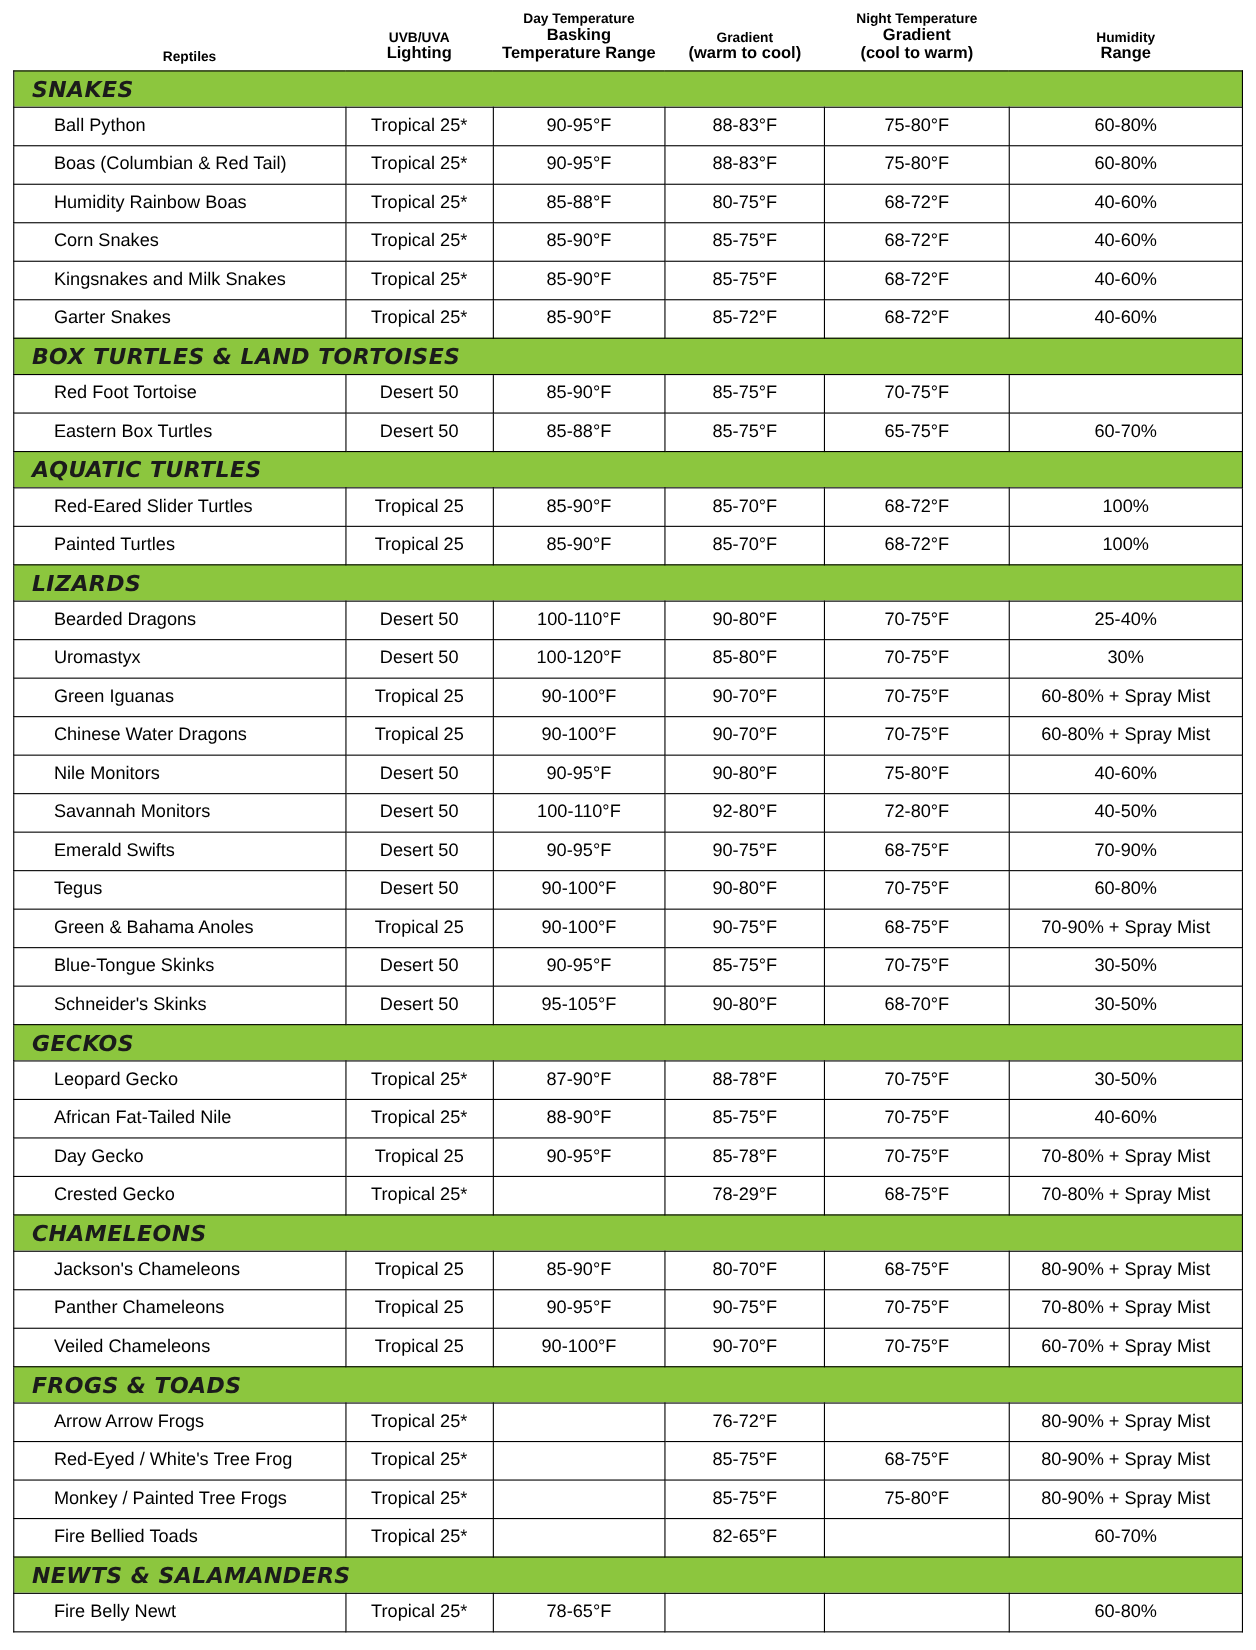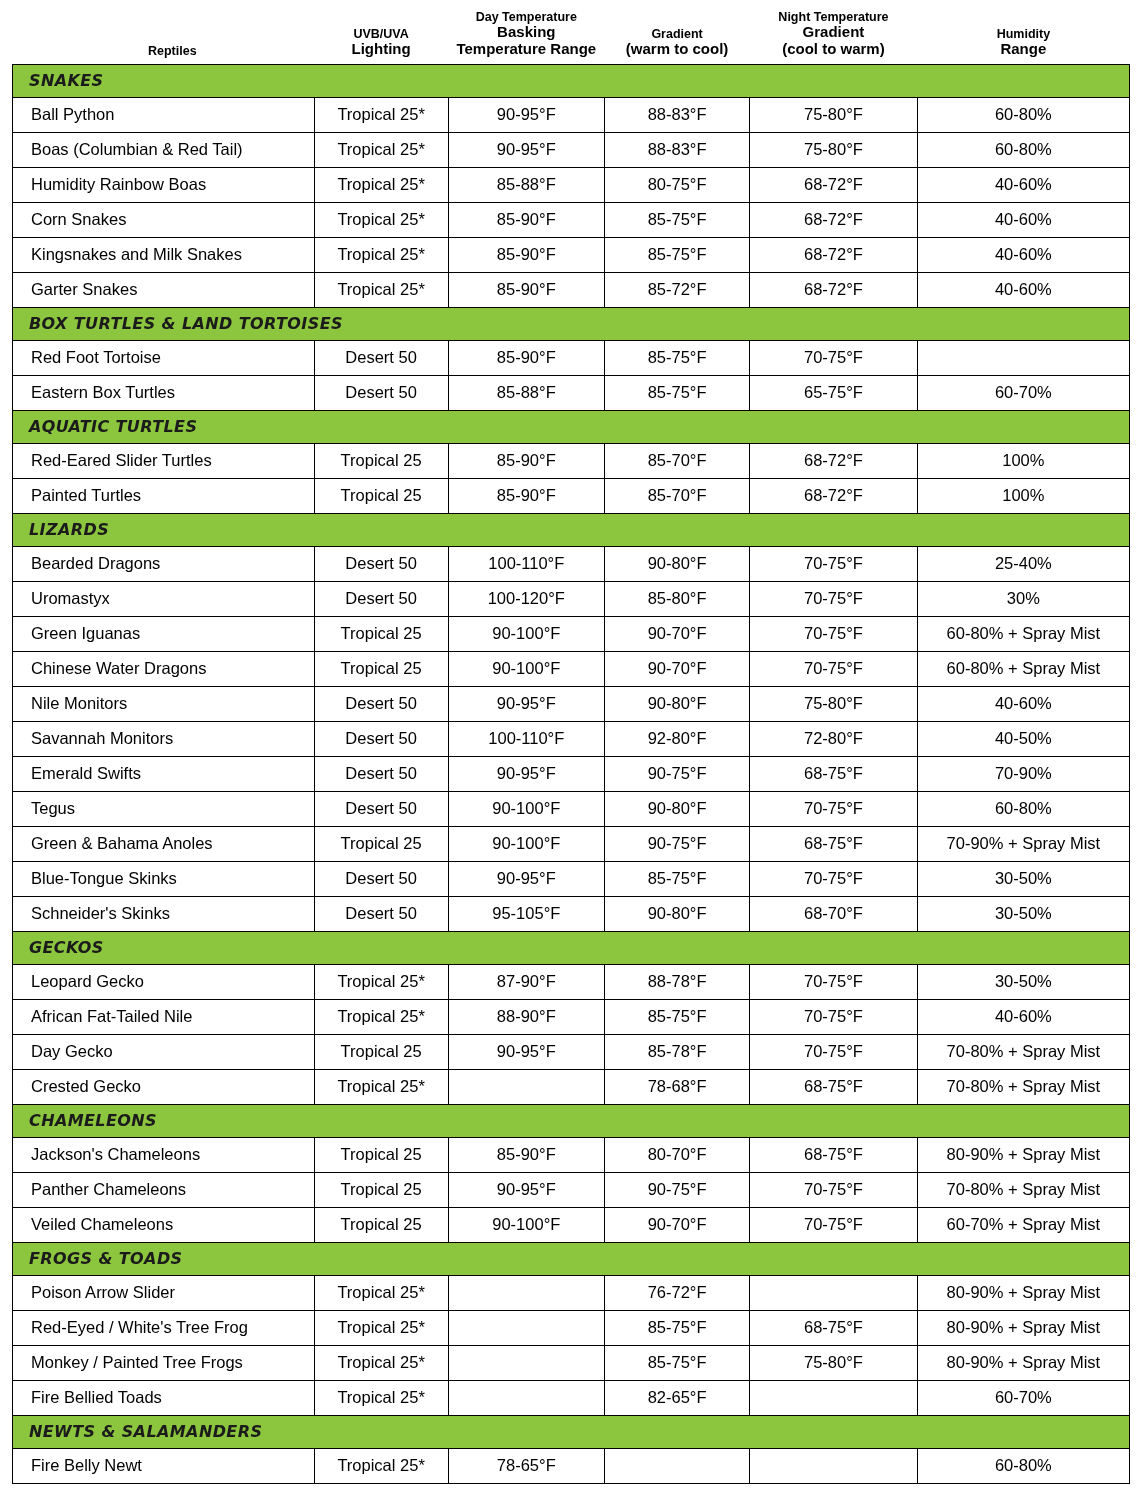--- a/index.html
+++ b/index.html
@@ -55,34 +55,34 @@
     border: 1px solid #000;
     font-size: 16.5px;
     text-align: center;
     color: #000;
     height: 32px;
     padding: 1px 2px;
     background: #ffffff;
   }
   tbody td.name-cell {
     text-align: left;
-    padding-left: 18px;
+    padding-left: 36px;
     font-size: 16.5px;
   }
   tr.group-row td {
     background: #8cc63e;
     text-align: left;
     padding-left: 16px;
     height: 30px;
   }
   .group-label {
     font-family: "DejaVu Sans", sans-serif;
     font-weight: bold;
     font-style: italic;
-    font-size: 16px;
+    font-size: 20px;
     letter-spacing: 0.4px;
     color: #1b1b1b;
     margin-top: 44px;
   }
 </style>
 </head>
 <body>
 
 <div class="sheet">
   <table class="care-table">
@@ -328,21 +328,21 @@
           <td>Tropical 25</td>
           <td>90-95°F</td>
           <td>85-78°F</td>
           <td>70-75°F</td>
           <td>70-80% + Spray Mist</td>
         </tr>
         <tr>
           <td class="name-cell">Crested Gecko</td>
           <td>Tropical 25*</td>
           <td></td>
-          <td>78-68°F</td>
+          <td>78-29°F</td>
           <td>68-75°F</td>
           <td>70-80% + Spray Mist</td>
         </tr>
         <tr class="group-row">
           <td colspan="6"><span class="group-label">CHAMELEONS</span></td>
         </tr>
         <tr>
           <td class="name-cell">Jackson's Chameleons</td>
           <td>Tropical 25</td>
           <td>85-90°F</td>
@@ -363,21 +363,21 @@
           <td>Tropical 25</td>
           <td>90-100°F</td>
           <td>90-70°F</td>
           <td>70-75°F</td>
           <td>60-70% + Spray Mist</td>
         </tr>
         <tr class="group-row">
           <td colspan="6"><span class="group-label">FROGS &amp; TOADS</span></td>
         </tr>
         <tr>
-          <td class="name-cell">Poison Arrow Slider</td>
+          <td class="name-cell">Arrow Arrow Frogs</td>
           <td>Tropical 25*</td>
           <td></td>
           <td>76-72°F</td>
           <td></td>
           <td>80-90% + Spray Mist</td>
         </tr>
         <tr>
           <td class="name-cell">Red-Eyed / White's Tree Frog</td>
           <td>Tropical 25*</td>
           <td></td>

